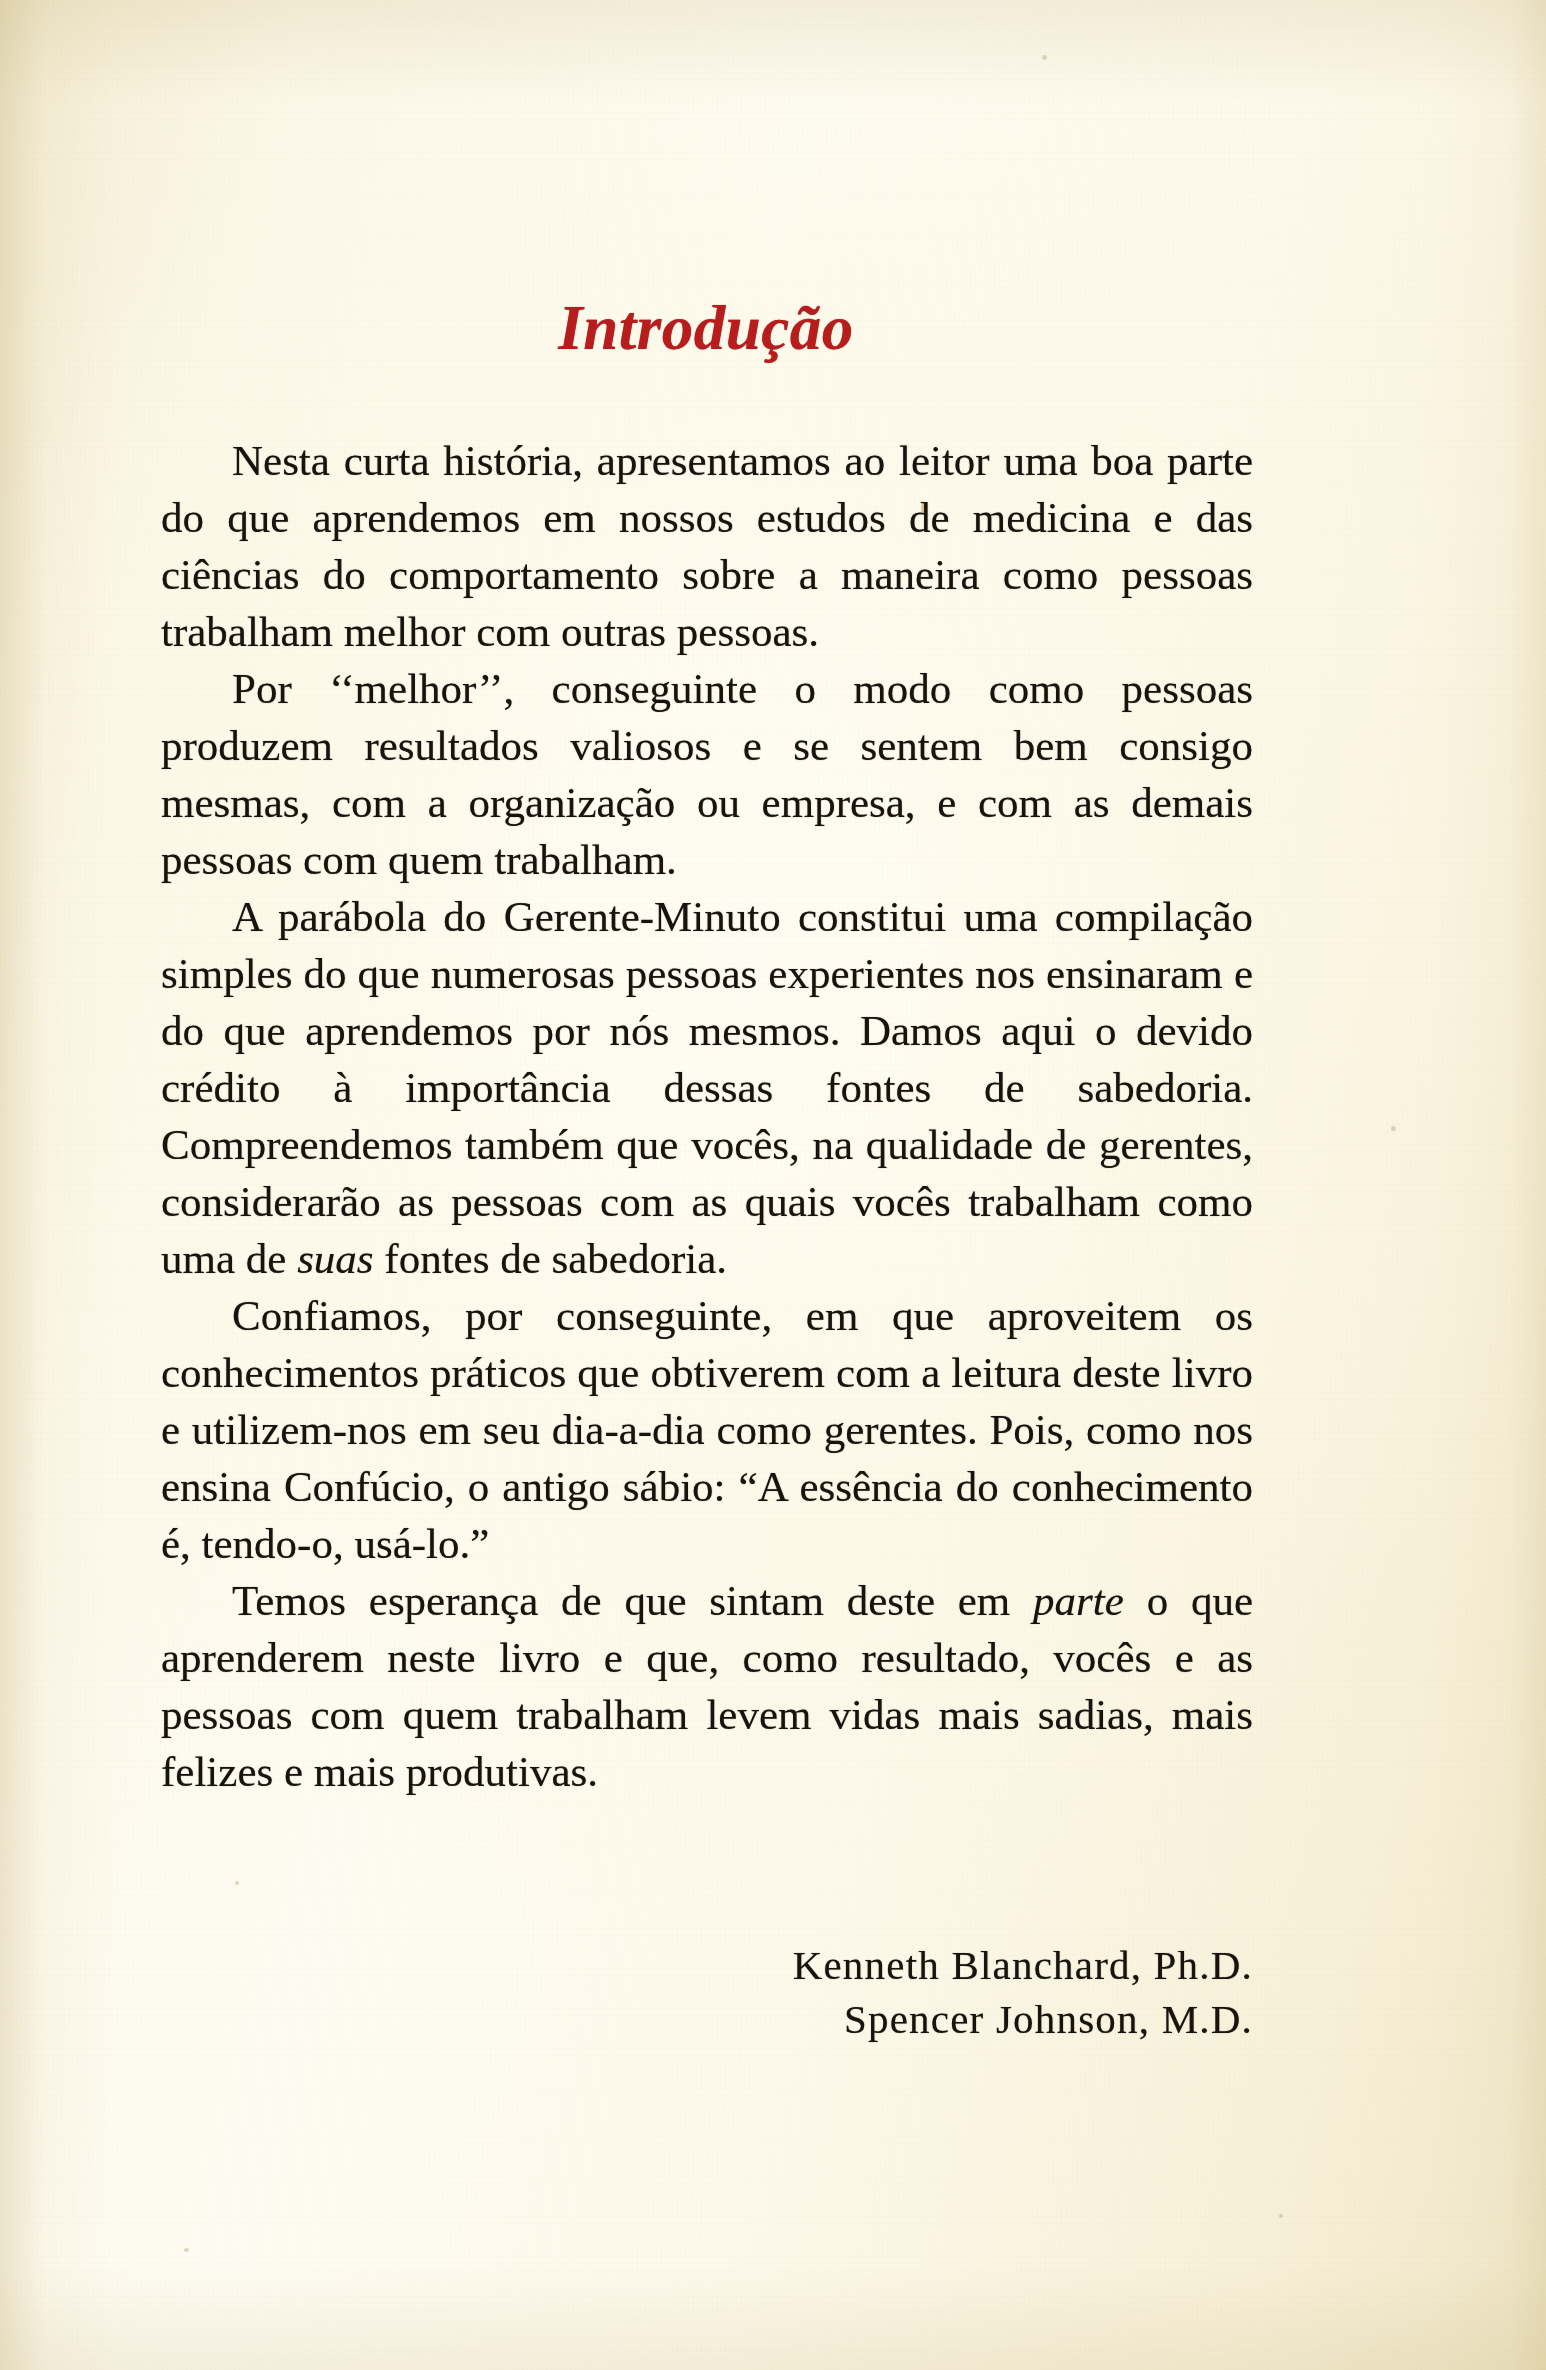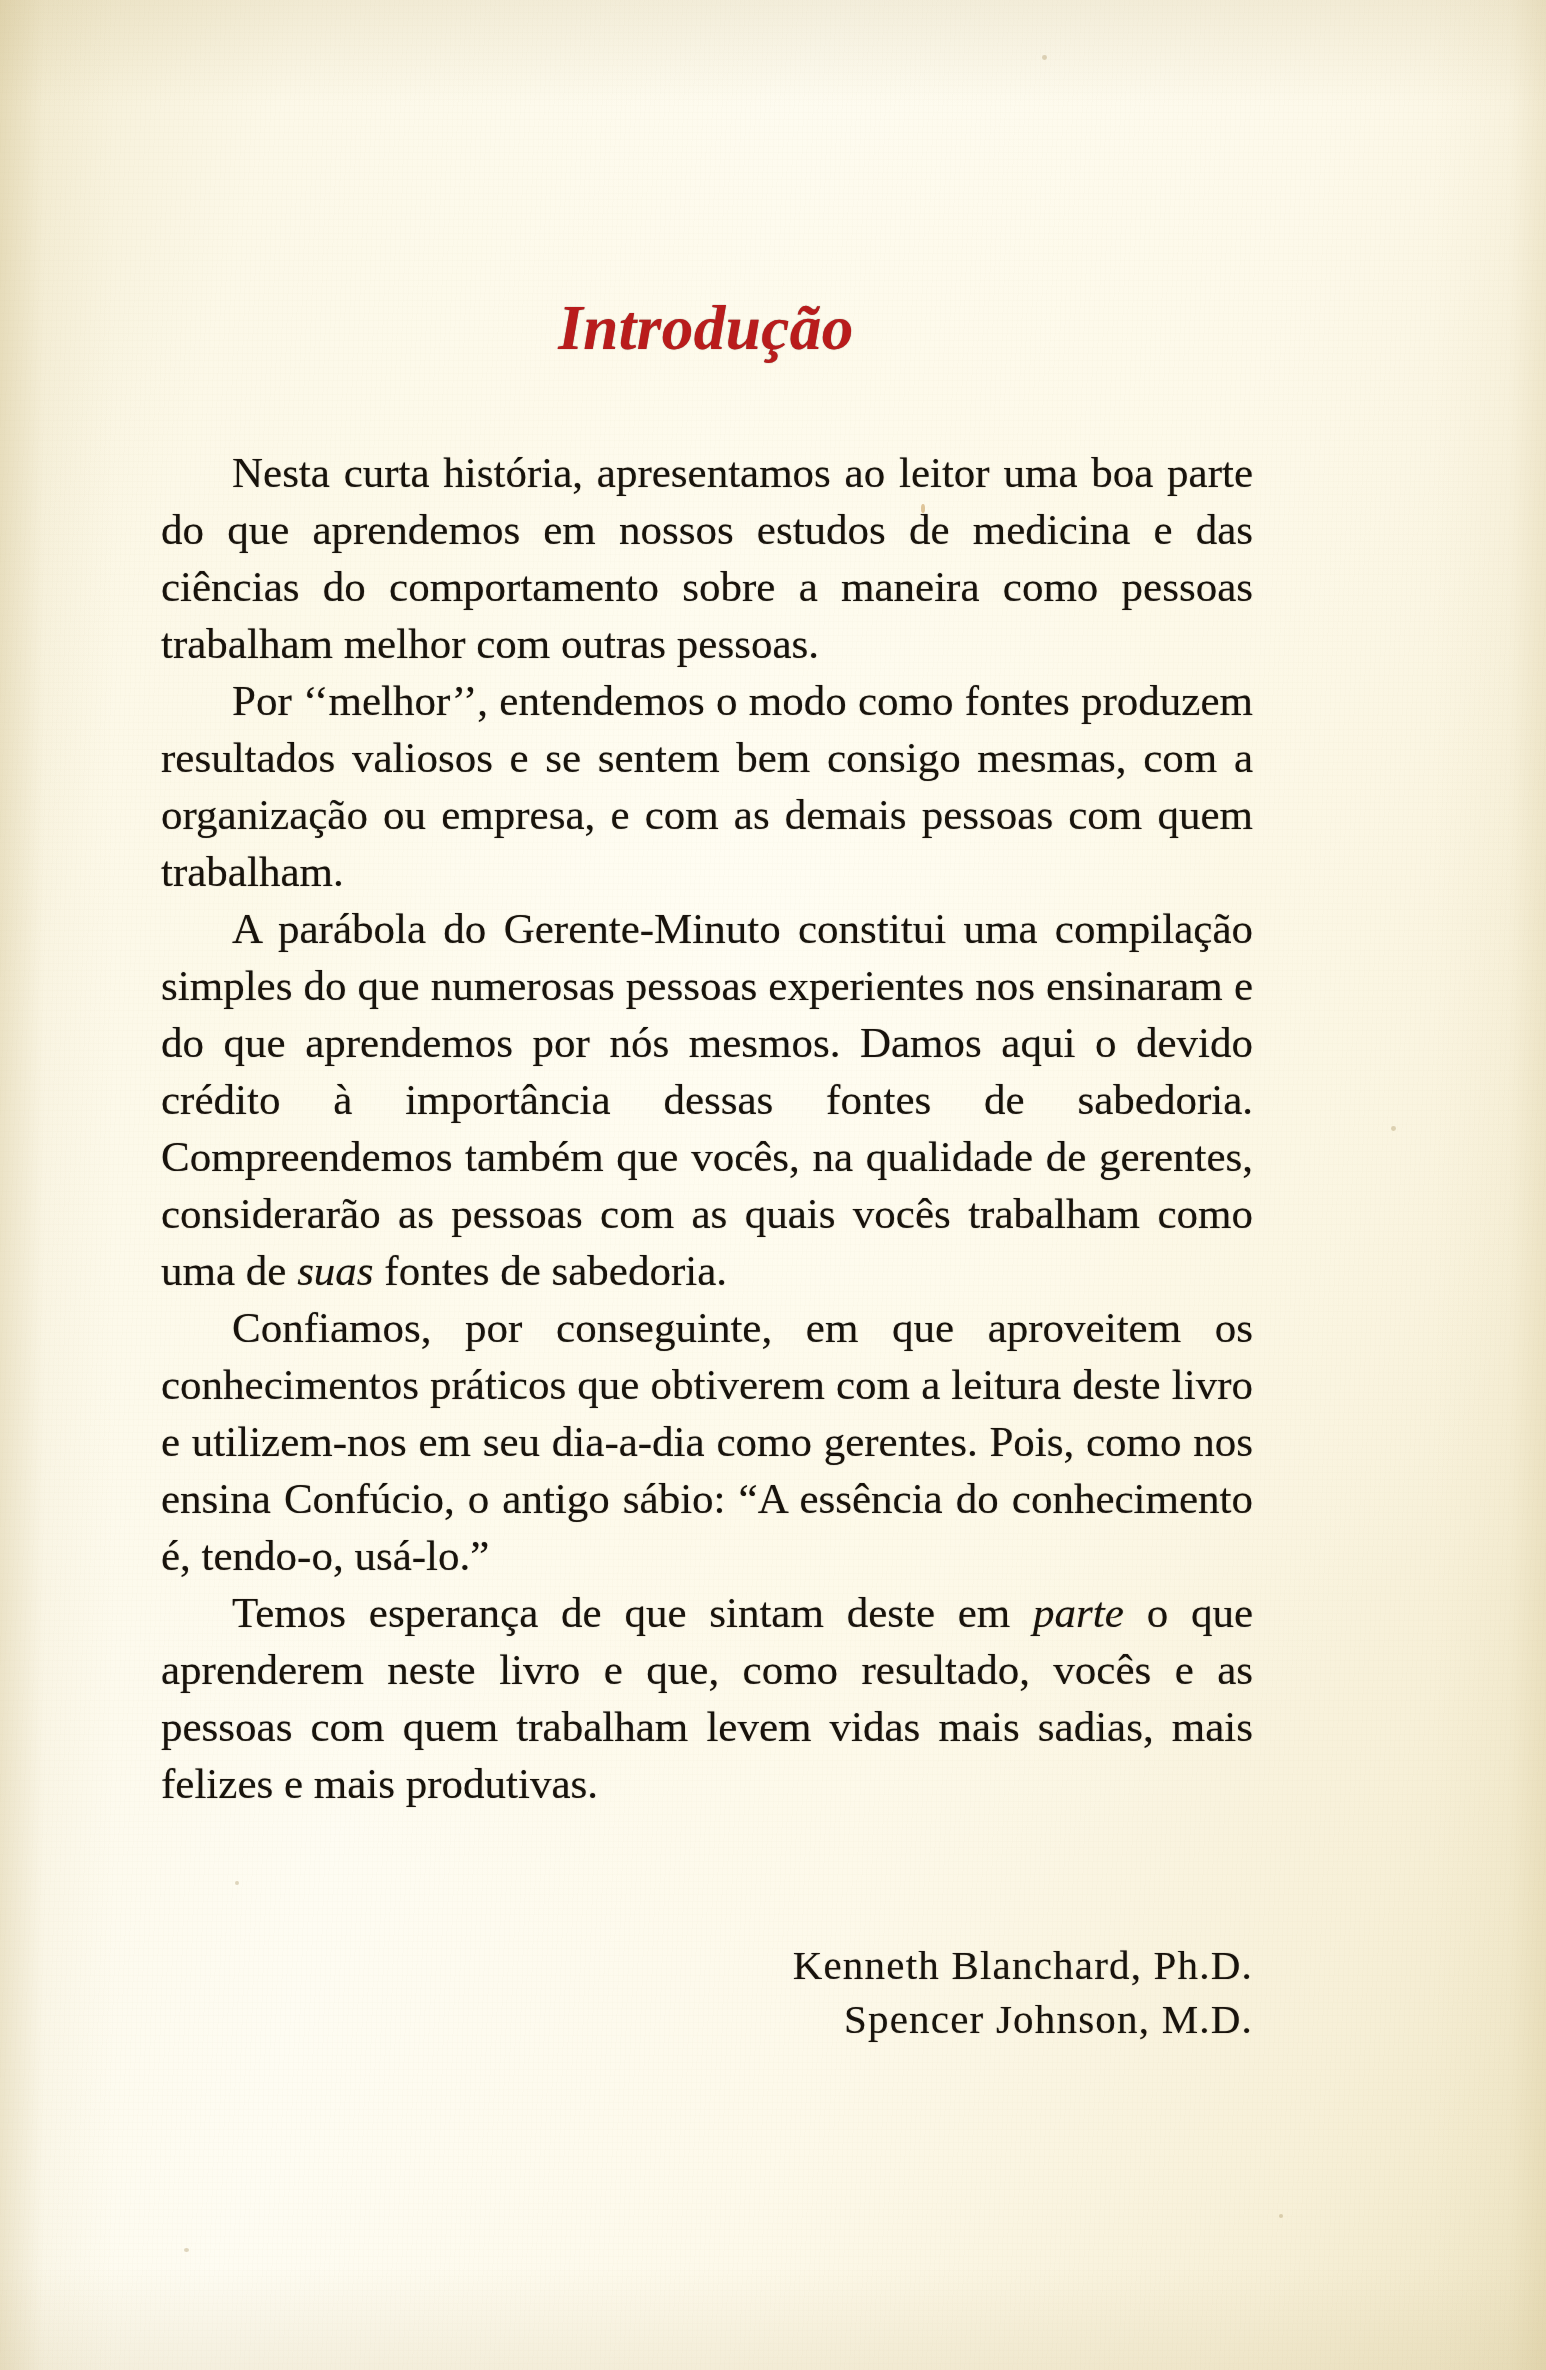--- a/index.html
+++ b/index.html
@@ -66,21 +66,21 @@
     text-align: center;
     font-style: italic;
     font-size: 63px;
     letter-spacing: 0.5px;
     color: #b91c1c;
     text-shadow: 0 0 1.1px rgba(20,15,8,0.55);
   }
 
   .body-copy {
     position: absolute;
-    top: 444px;
+    top: 432px;
     left: 0;
     width: 1092px;
     font-size: 43px;
     line-height: 57px;
     color: #18130c;
     text-align: justify;
     text-shadow: 0 0 1.1px rgba(20,15,8,0.5);
     -webkit-font-smoothing: antialiased;
   }
   .body-copy p {
@@ -127,21 +127,21 @@
 
   <h1 class="title">Introdução</h1>
 
   <div class="body-copy">
 
     <p>
       <span>Nesta curta história, apresentamos ao leitor uma boa parte do que aprendemos em nossos estudos de medicina e das ciências do comportamento sobre a maneira como pessoas trabalham melhor com outras pessoas.</span>
     </p>
 
     <p>
-      <span>Por ‘‘melhor’’, entendemos o modo como fontes produzem resultados valiosos e se sentem bem consigo mesmas, com a organização ou empresa, e com as demais pessoas com quem trabalham.</span>
+      <span>Por ‘‘melhor’’, conseguinte o modo como pessoas produzem resultados valiosos e se sentem bem consigo mesmas, com a organização ou empresa, e com as demais pessoas com quem trabalham.</span>
     </p>
 
     <p>
       <span>A parábola do Gerente-Minuto constitui uma compilação simples do que numerosas pessoas experientes nos ensinaram e do que aprendemos por nós mesmos. Damos aqui o devido crédito à importância dessas fontes de sabedoria. Compreendemos também que vocês, na qualidade de gerentes, considerarão as pessoas com as quais vocês trabalham como uma de </span><i>suas</i><span> fontes de sabedoria.</span>
     </p>
 
     <p>
       <span>Confiamos, por conseguinte, em que aproveitem os conhecimentos práticos que obtiverem com a leitura deste livro e utilizem-nos em seu dia-a-dia como gerentes. Pois, como nos ensina Confúcio, o antigo sábio: “A essência do conhecimento é, tendo-o, usá-lo.”</span>
     </p>
 

